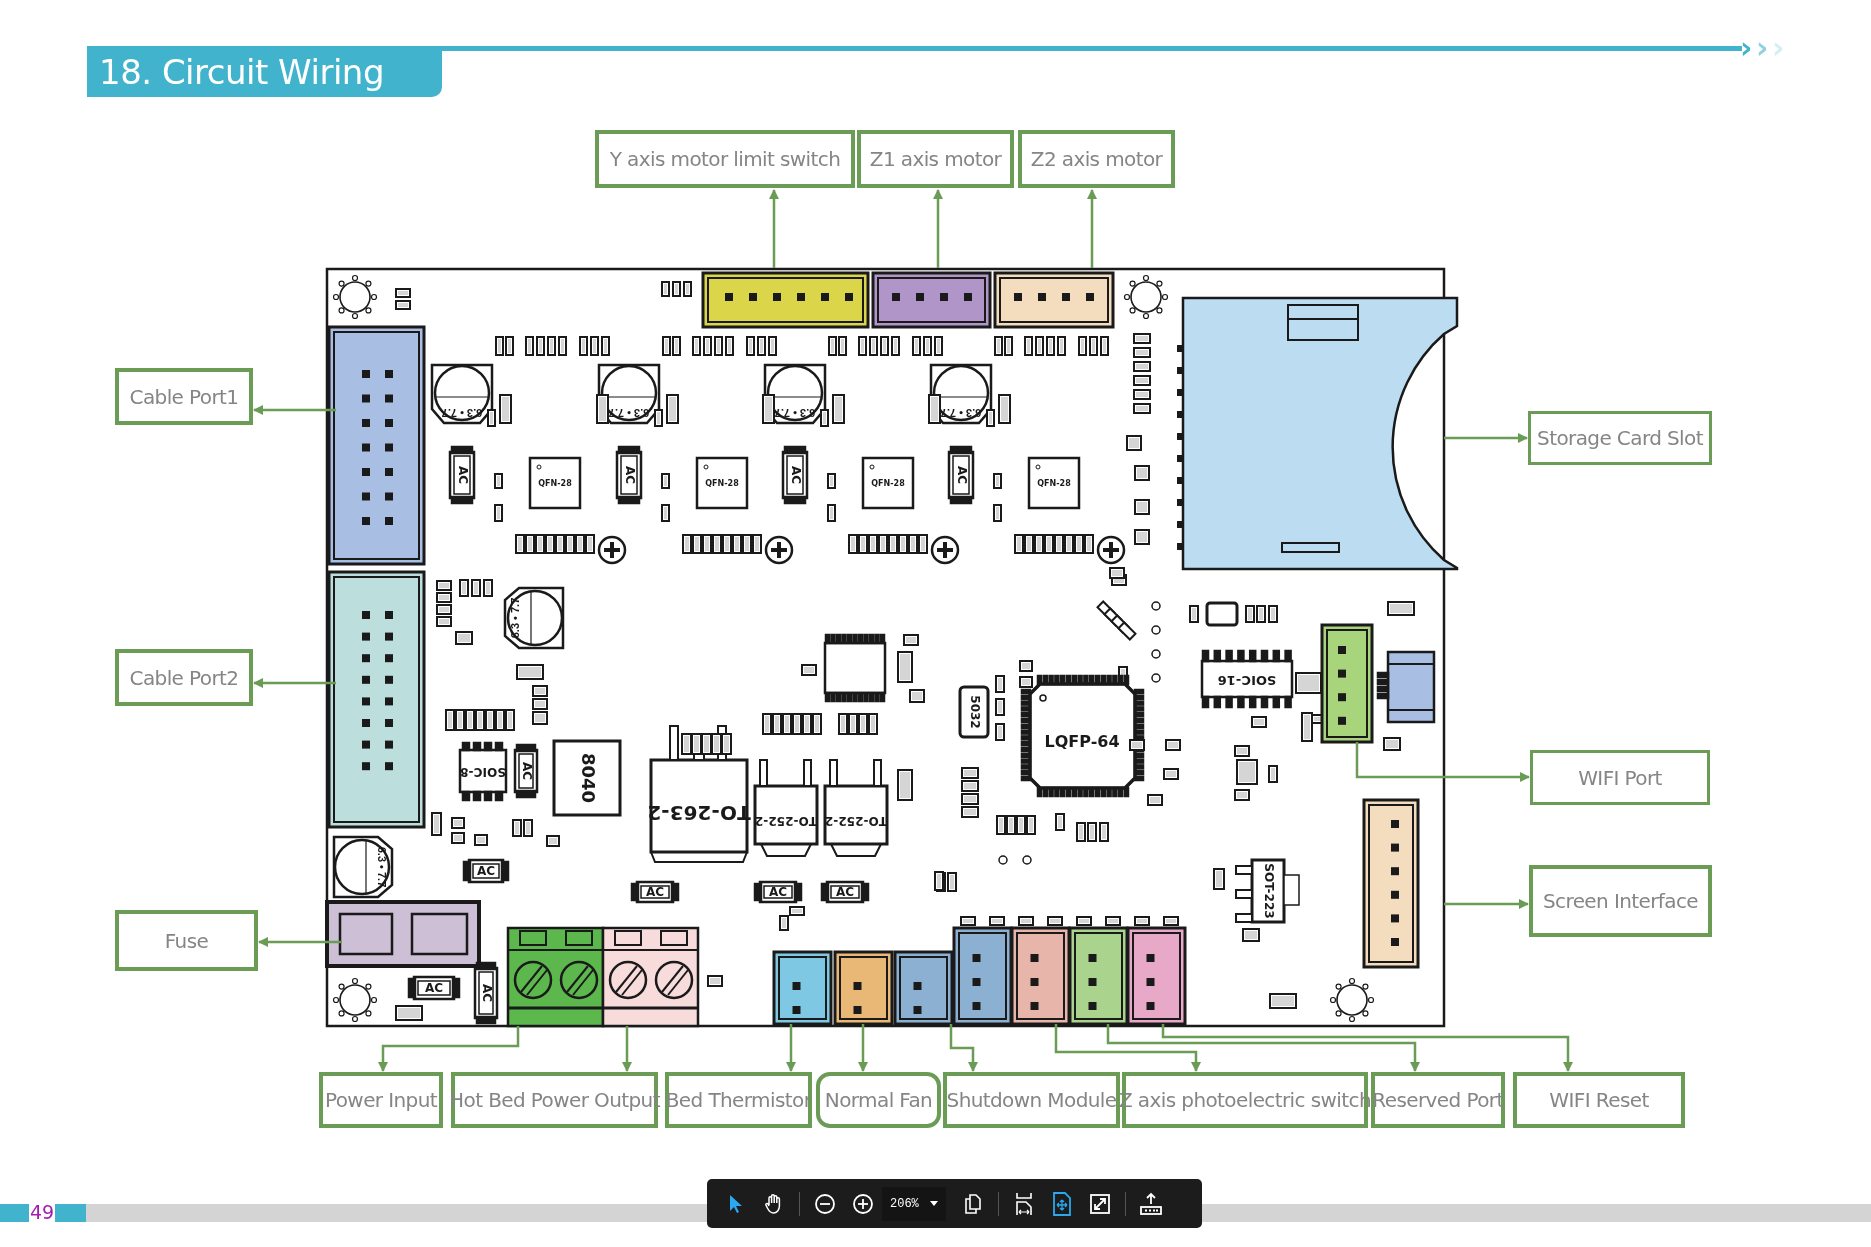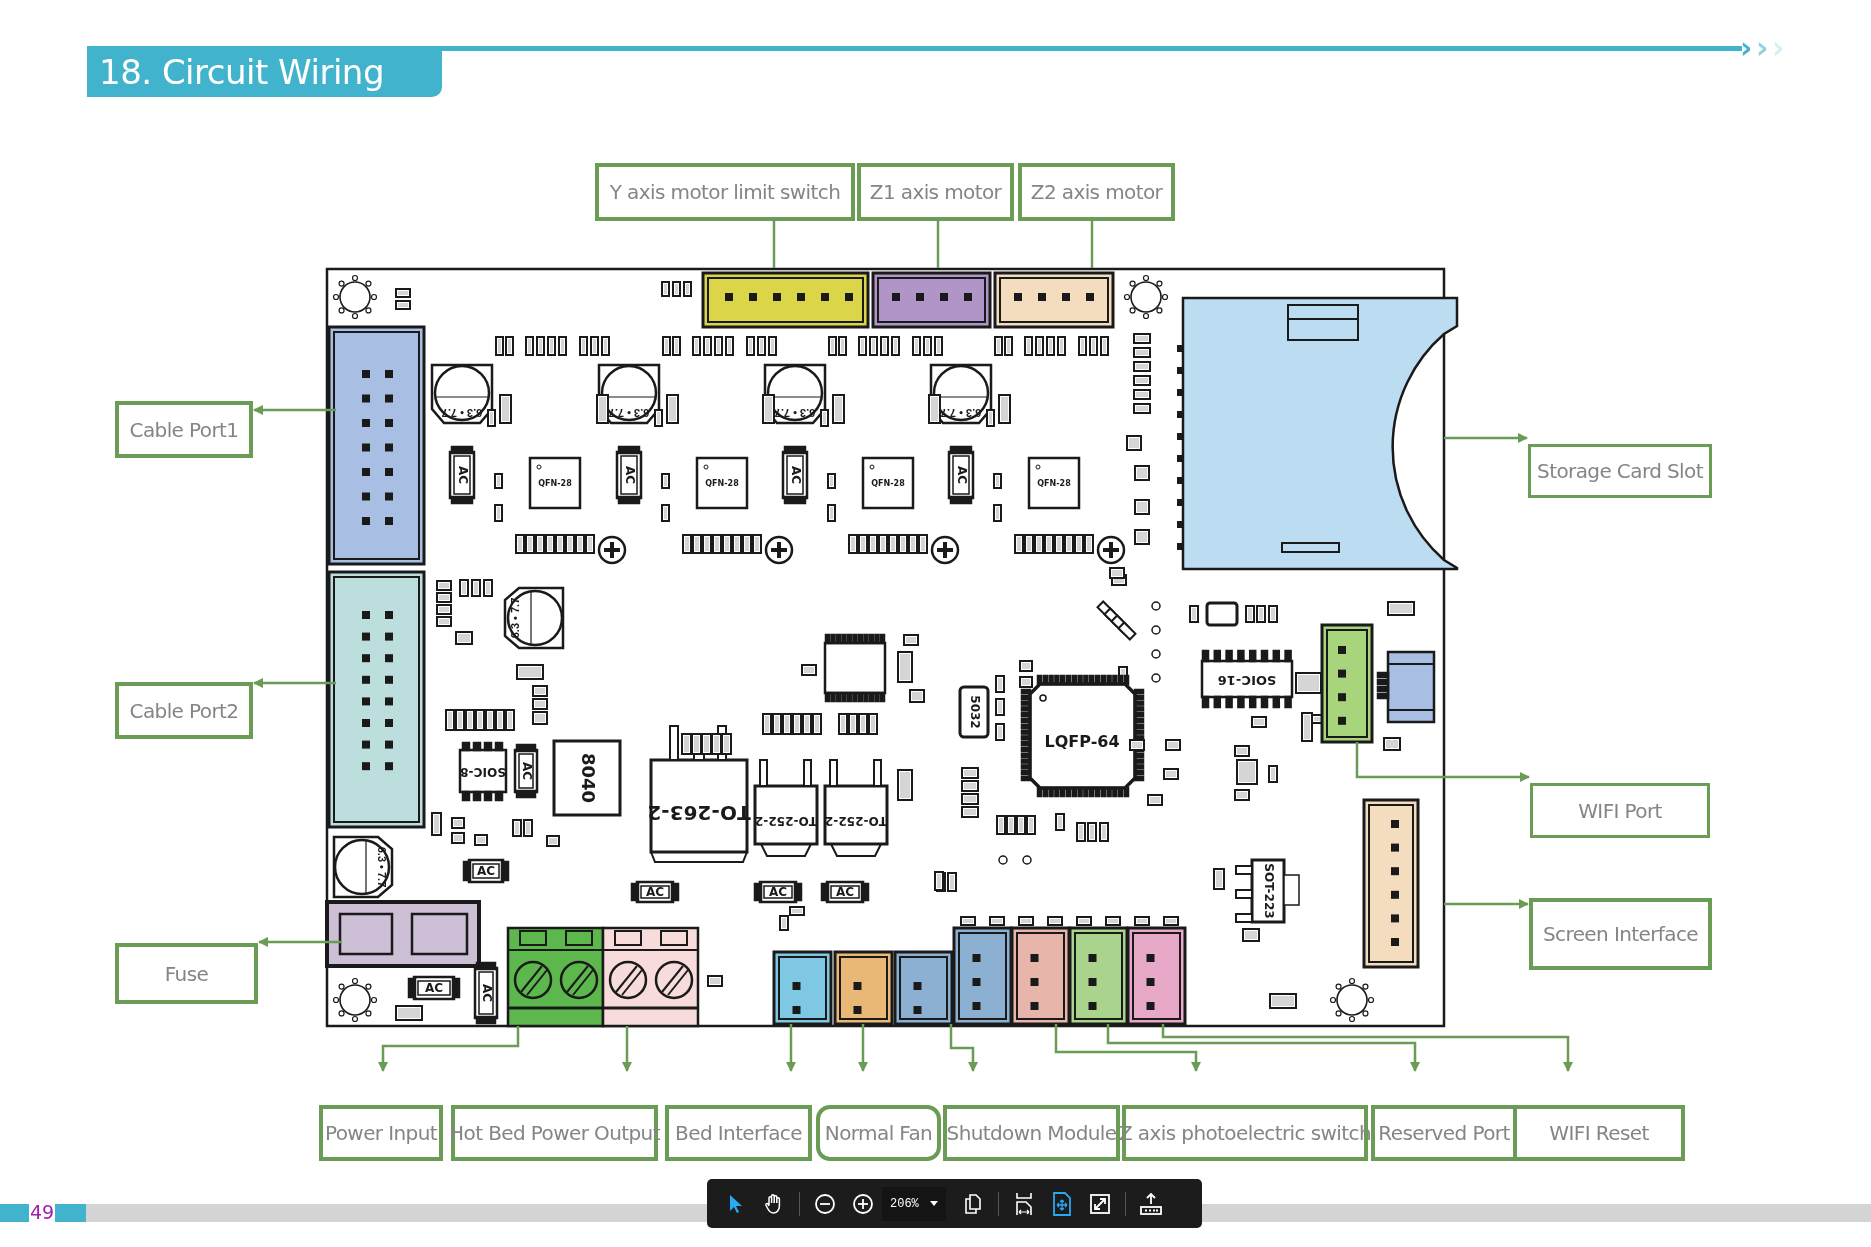--- a/index.html
+++ b/index.html
@@ -1,21 +1,21 @@
 <!DOCTYPE html>
 <html><head>
 <meta charset="utf-8">
 <style>
   html,body{margin:0;padding:0;background:#fff;}
   body{width:1871px;height:1247px;position:relative;overflow:hidden;font-family:"Liberation Sans","DejaVu Sans",sans-serif;}
   .abs{position:absolute;}
   .title-tab{left:87px;top:47px;width:355px;height:50px;background:#42b3cc;border-bottom-right-radius:10px;color:#fff;font-size:34px;line-height:50px;padding-left:12px;box-sizing:border-box;font-family:"DejaVu Sans",sans-serif;letter-spacing:-0.5px;}
   .title-line{left:87px;top:46px;width:1655px;height:5px;background:#42b3cc;}
   .chev{top:36px;font-size:30px;font-weight:bold;line-height:24px;font-family:"DejaVu Sans",sans-serif;}
-  .label{position:absolute;border:4px solid #6a9c55;background:#fff;color:#858585;font-size:20px;display:flex;align-items:center;justify-content:center;box-sizing:border-box;white-space:nowrap;font-family:"DejaVu Sans",sans-serif;letter-spacing:-0.6px;margin-top:33px;}
+  .label{position:absolute;border:4px solid #6a9c55;background:#fff;color:#858585;font-size:20px;display:flex;align-items:center;justify-content:center;box-sizing:border-box;white-space:nowrap;font-family:"DejaVu Sans",sans-serif;letter-spacing:-0.6px;}
   .label.thin{border-width:3px;}
   #diagram{position:absolute;left:0;top:0;}
   .pagebar{top:1204px;height:18px;}
   .pagenum{left:30px;top:1201px;color:#a21caf;font-size:19px;font-family:"DejaVu Sans",sans-serif;}
   .toolbar{left:707px;top:1179px;width:495px;height:49px;background:#1c1c1c;border-radius:5px;display:flex;align-items:center;padding:0 10px;box-sizing:border-box;font-family:Liberation Mono, monospace;}
   .tb-btn{width:38px;height:38px;display:flex;align-items:center;justify-content:center;color:#fff;}
   .tb-sep{width:1px;height:24px;background:#555;margin:0 6px;}
   .zoomval{color:#fff;font-size:12px;width:64px;display:flex;align-items:center;justify-content:space-between;padding:0 8px;box-sizing:border-box;background:#141414;height:34px;}
 </style>
 </head>
@@ -966,25 +966,25 @@
 <div class="label" style="left:115px;top:368px;width:138px;height:57px;">Cable Port1</div>
 <div class="label" style="left:115px;top:649px;width:138px;height:57px;">Cable Port2</div>
 <div class="label" style="left:115px;top:910px;width:143px;height:61px;">Fuse</div>
 
 <div class="label thin" style="left:1528px;top:411px;width:184px;height:54px;">Storage Card Slot</div>
 <div class="label thin" style="left:1530px;top:750px;width:180px;height:55px;">WIFI Port</div>
 <div class="label" style="left:1529px;top:865px;width:183px;height:72px;">Screen Interface</div>
 
 <div class="label" style="left:319px;top:1072px;width:124px;height:56px;">Power Input</div>
 <div class="label" style="left:451px;top:1072px;width:207px;height:56px;">Hot Bed Power Output</div>
-<div class="label" style="left:665px;top:1072px;width:147px;height:56px;">Bed Interface</div>
+<div class="label" style="left:665px;top:1072px;width:147px;height:56px;">Bed Thermistor</div>
 <div class="label" style="left:816px;top:1072px;width:125px;height:56px;border-radius:14px;">Normal Fan</div>
 <div class="label" style="left:943px;top:1072px;width:177px;height:56px;">Shutdown  Module</div>
 <div class="label" style="left:1122px;top:1072px;width:246px;height:56px;">Z axis photoelectric switch</div>
-<div class="label" style="left:1371px;top:1072px;width:146px;height:56px;">Reserved Port</div>
+<div class="label" style="left:1371px;top:1072px;width:134px;height:56px;">Reserved Port</div>
 <div class="label" style="left:1513px;top:1072px;width:172px;height:56px;">WIFI Reset</div>
 
 <div class="abs pagebar" style="left:0;width:29px;background:#42b3cc;"></div>
 <div class="abs pagenum">49</div>
 <div class="abs pagebar" style="left:55px;width:31px;background:#42b3cc;"></div>
 <div class="abs pagebar" style="left:86px;width:1785px;background:#d4d4d4;"></div>
 
 <div class="abs toolbar">
   <div class="tb-btn">
     <svg width="18" height="20" viewBox="0 0 18 20">

